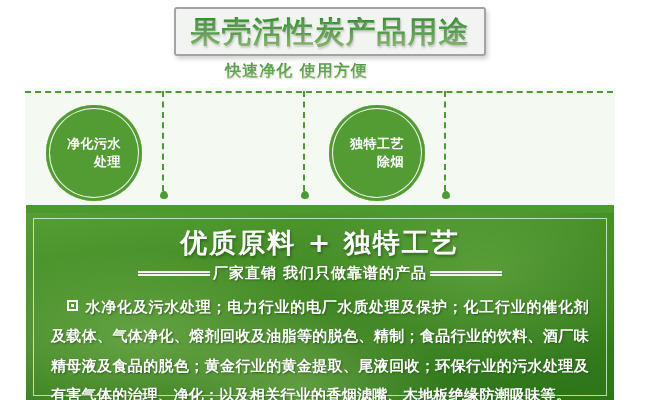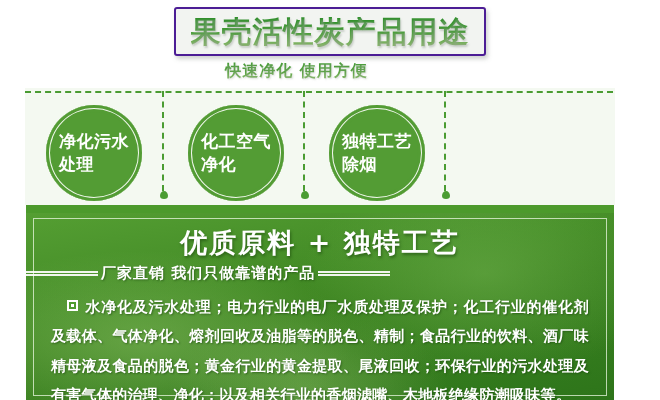--- a/index.html
+++ b/index.html
@@ -22,21 +22,21 @@
     width: 660px;
     height: 88px;
   }
   #title-box {
     position: absolute;
     left: 174px;
     top: 7px;
     width: 312px;
     height: 49px;
     box-sizing: border-box;
-    border: 2px solid #4c1d95;
+    border: 2px solid #a3a3a3;
     border-radius: 3px;
     background: #f2f4f1;
     display: flex;
     align-items: center;
     justify-content: center;
     box-shadow: 2px 3px 4px rgba(120,130,120,0.35);
   }
   #title-text {
     font-size: 30px;
     font-weight: bold;
@@ -107,24 +107,24 @@
     border-radius: 50%;
     background: #539c34;
     box-sizing: border-box;
     display: flex;
     align-items: center;
     justify-content: center;
     box-shadow: inset 0 0 0 3px #539c34, inset 0 0 0 4px #eef6ea, inset 0 0 0 7px #539c34;
   }
   .circle-label {
     color: #ffffff;
-    font-size: 17px;
+    font-size: 13px;
     font-weight: bold;
     line-height: 1.35;
-    text-align: left;
+    text-align: right;
     letter-spacing: 0.5px;
     white-space: pre-line;
   }
 
   
   #banner {
     position: absolute;
     left: 26px;
     top: 205px;
     width: 588px;
@@ -167,20 +167,21 @@
     letter-spacing: 2px;
     text-shadow: 1px 2px 3px rgba(20,60,10,0.55);
   }
   #banner-sub {
     position: absolute;
     left: 0;
     top: 59px;
     width: 588px;
     display: flex;
     align-items: center;
+    justify-content: center;
     gap: 3px;
   }
   .deco-rule {
     width: 72px;
     height: 5px;
     border-top: 2px solid #ffffff;
     border-bottom: 2px solid #ffffff;
     box-sizing: border-box;
     opacity: 0.92;
   }
@@ -238,24 +239,20 @@
     <div class="dash-tip" style="top:100px"></div>
   </div>
   <div class="dash-drop" style="left:419px">
     <div class="dash-tip" style="top:100px"></div>
   </div>
 
   <div class="circle" style="left:21px">
     <span class="circle-label">净化污水
 处理</span>
   </div>
-  <div class="circle" style="left:163px">
-    <span class="circle-label">化工空气
-净化</span>
-  </div>
   <div class="circle" style="left:304px">
     <span class="circle-label">独特工艺
 除烟</span>
   </div>
 </div>
 
 <div id="banner">
   <div id="banner-topbar"></div>
   <div id="banner-inner"></div>
 

